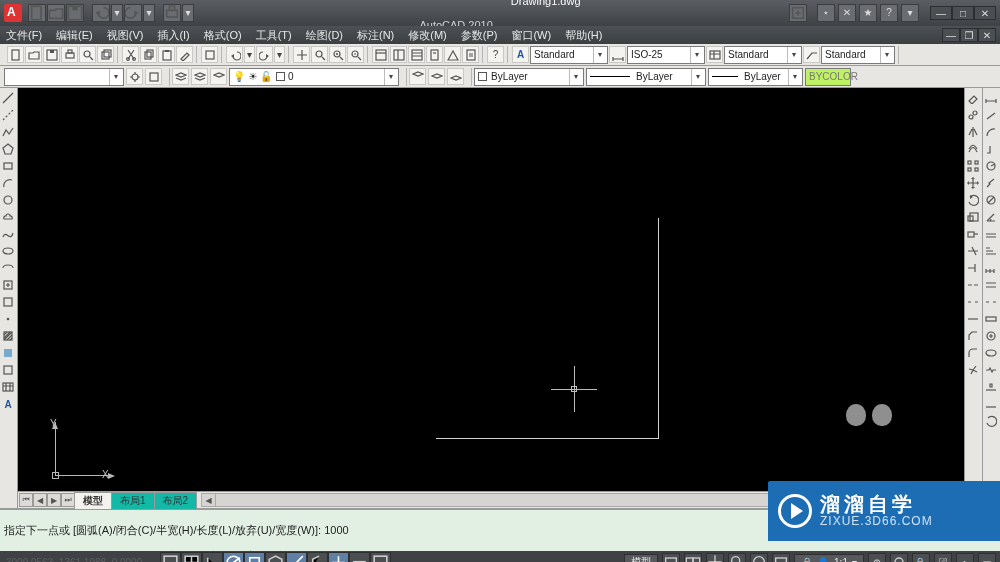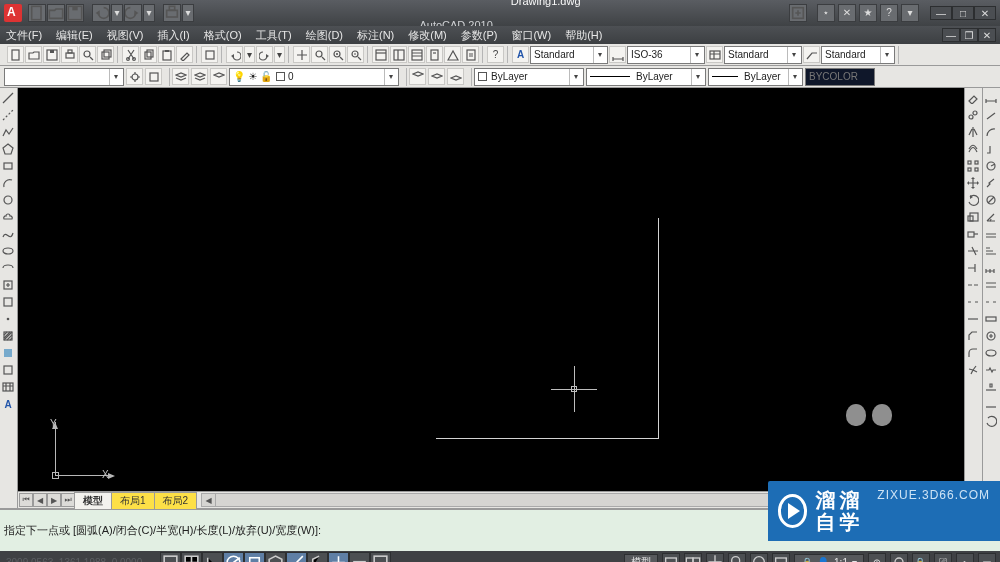--- a/index.html
+++ b/index.html
@@ -42,21 +42,21 @@
   .main { position:relative; height:420px; display:flex; }
   .left-palette { width:18px; background:#e7e6e3; border-right:1px solid #9a9a9a; display:flex; flex-direction:column; gap:1px; padding-top:2px;}
   .left-palette .icn{ width:16px;height:16px;border:none;background:transparent;}
   .canvas-wrap { flex:1; position:relative; background:#000; }
   .canvas-wrap .vscroll{ position:absolute; right:0; top:0; bottom:17px; width:16px; background:#e7e6e3; border-left:1px solid #9a9a9a;}
   .canvas-wrap .vscroll .thumb{ position:absolute; left:1px; right:1px; top:170px; height:60px; background:#cfcfcf; border:1px solid #9a9a9a;}
   .canvas-wrap .vscroll .arr{ position:absolute; left:0;right:0;height:16px; background:#d6d5d2;border:1px solid #aaa; display:flex;align-items:center;justify-content:center;font-size:8px;color:#555;}
   .canvas-wrap .hscroll-row{ position:absolute; left:0; right:0; bottom:0; height:17px; background:#e7e6e3; border-top:1px solid #9a9a9a; display:flex; align-items:center;}
   .tabs{ display:flex; align-items:center; margin-left:1px;}
   .tabs .nav{ width:14px;height:14px;border:1px solid #9a9a9a; background:#dcdbd8; display:flex;align-items:center;justify-content:center;font-size:8px;color:#555;}
-  .tab{ padding:1px 8px; background:#fde047; border:1px solid #9a9a9a; border-bottom:none; font-size:10px; color:#333; margin-left:-1px;}
+  .tab{ padding:1px 8px; background:#14b8a6; border:1px solid #9a9a9a; border-bottom:none; font-size:10px; color:#333; margin-left:-1px;}
   .tab.active{ background:#f3f2ee; font-weight:bold;}
   .hscroll{ flex:1; margin:0 4px; height:14px; background:#d6d5d2; border:1px solid #aaa; position:relative;}
   .hscroll .arr{ position:absolute; top:0;bottom:0;width:14px;background:#d6d5d2;display:flex;align-items:center;justify-content:center;font-size:8px;color:#555;}
   .hscroll .arr.l{left:0;border-right:1px solid #aaa;} .hscroll .arr.r{right:0;border-left:1px solid #aaa;}
   .right-palette{ width:18px; background:#e7e6e3; border-left:1px solid #9a9a9a; display:flex;flex-direction:column;gap:1px;padding-top:2px;}
   .right-palette .icn{width:16px;height:16px;border:none;background:transparent;}
   .right-palette2{ position:absolute; right:18px; top:0; bottom:0; width:18px; background:#e7e6e3; border-left:1px solid #9a9a9a; display:flex;flex-direction:column;gap:1px;padding-top:2px;}
   .right-palette2 .icn{width:16px;height:16px;border:none;background:transparent;}
 
   
@@ -80,21 +80,21 @@
   .status-btns .sbtn{ width:21px;height:20px;border:1px solid #2d2f31;background:#4c4f52;display:flex;align-items:center;justify-content:center;}
   .status-btns .sbtn.on{ background:#5f7fa5;}
   .status-right{ position:absolute; right:4px; display:flex; align-items:center; gap:4px;}
   .sr-combo{ height:16px; background:#57595c; border:1px solid #2d2f31; padding:0 6px; display:flex;align-items:center;gap:4px;color:#e5e5e5;}
   .sr-icn{ width:18px;height:18px;background:#4c4f52;border:1px solid #2d2f31;display:flex;align-items:center;justify-content:center;color:#ddd;font-size:10px;}
 
   
   .wm{ position:absolute; right:0; bottom:21px; width:232px; height:60px; background:#1d6db5; color:#fff; display:flex; align-items:center; gap:8px; padding:0 10px; border-top-left-radius:2px;}
   .wm .play{ width:34px;height:34px;border:3px solid #fff;border-radius:50%;display:flex;align-items:center;justify-content:center;}
   .wm .play:after{content:"";border-left:12px solid #fff;border-top:8px solid transparent;border-bottom:8px solid transparent;margin-left:3px;}
-  .wm .txt{ display:flex;flex-direction:row; line-height:1.1;}
+  .wm .txt{ display:flex;flex-direction:column; line-height:1.1;}
   .wm .txt .cn{ font-size:20px; font-weight:bold; letter-spacing:4px;}
   .wm .txt .en{ font-size:12px; letter-spacing:1px; color:#cde3f5;}
   .wm-top{position:absolute; right:90px; bottom:82px; display:flex; gap:6px;}
   .wm-top span{width:20px;height:22px;background:#8f8f8f;border-radius:50% 50% 45% 45%;}
 
   
   .s{stroke:#555;fill:none;stroke-width:1.2;}
   .sf{fill:#555;}
 </style>
 </head>
@@ -347,21 +347,21 @@
     <div class="combo" style="width:78px" data-interactable="true">
         <span data-interactable="false">Standard</span>
         <span class="arrow"></span>
       </div>
     <div class="icn" data-interactable="true">
         <svg viewBox="0 0 12 12">
           <path class="s" d="M1 10h10M1 8v4M11 8v4"></path>
         </svg>
       </div>
     <div class="combo" style="width:78px" data-interactable="true">
-        <span data-interactable="false">ISO-36</span>
+        <span data-interactable="false">ISO-25</span>
         <span class="arrow"></span>
       </div>
     <div class="icn" data-interactable="true">
         <svg viewBox="0 0 12 12">
           <rect class="s" x="1" y="2" width="10" height="8"></rect>
           <path class="s" d="M1 5h10M5 2v8"></path>
         </svg>
       </div>
     <div class="combo" style="width:78px" data-interactable="true">
         <span data-interactable="false">Standard</span>
@@ -450,21 +450,21 @@
   <div class="combo" style="width:120px" data-interactable="true">
       <span style="width:40px;border-top:1px solid #000;margin-right:6px" data-interactable="false"></span>
       <span data-interactable="false">ByLayer</span>
       <span class="arrow"></span>
     </div>
   <div class="combo" style="width:95px" data-interactable="true">
       <span style="width:26px;border-top:1px solid #000;margin-right:6px" data-interactable="false"></span>
       <span data-interactable="false">ByLayer</span>
       <span class="arrow"></span>
     </div>
-  <div class="combo" style="width:70px;background:#0f172a;color:#777" data-interactable="false">
+  <div class="combo" style="width:46px;background:#bef264;color:#777" data-interactable="false">
       <span data-interactable="false">BYCOLOR</span>
     </div>
 </div>
 
 <div class="main" data-interactable="false">
 
   <div class="left-palette" data-interactable="false">
     <div class="icn" data-interactable="true">
         <svg viewBox="0 0 12 12">
           <path class="s" d="M1 11L11 1"></path>
@@ -807,20 +807,21 @@
       </div>
     <div class="icn" data-interactable="true">
         <svg viewBox="0 0 12 12">
           <path class="s" d="M3 3a5 5 0 1 1-1 5"></path>
         </svg>
       </div>
   </div>
 </div>
 
 <div class="cmd-area" data-interactable="true">
+<div data-interactable="false">指定下一点或 [圆弧(A)/闭合(C)/半宽(H)/长度(L)/放弃(U)/宽度(W)]: 1000</div>
 <div data-interactable="false">指定下一点或 [圆弧(A)/闭合(C)/半宽(H)/长度(L)/放弃(U)/宽度(W)]:</div>
 
 </div>
 
 <div class="statusbar" data-interactable="false">
   <div class="coord" data-interactable="true">3009.0563, 1361.1988, 0.0000</div>
   <div class="status-btns">
     <div class="sbtn" data-interactable="true">
         <svg viewBox="0 0 12 12">
           <rect x="2" y="2" width="8" height="8" fill="none" stroke="#ccc"></rect>

